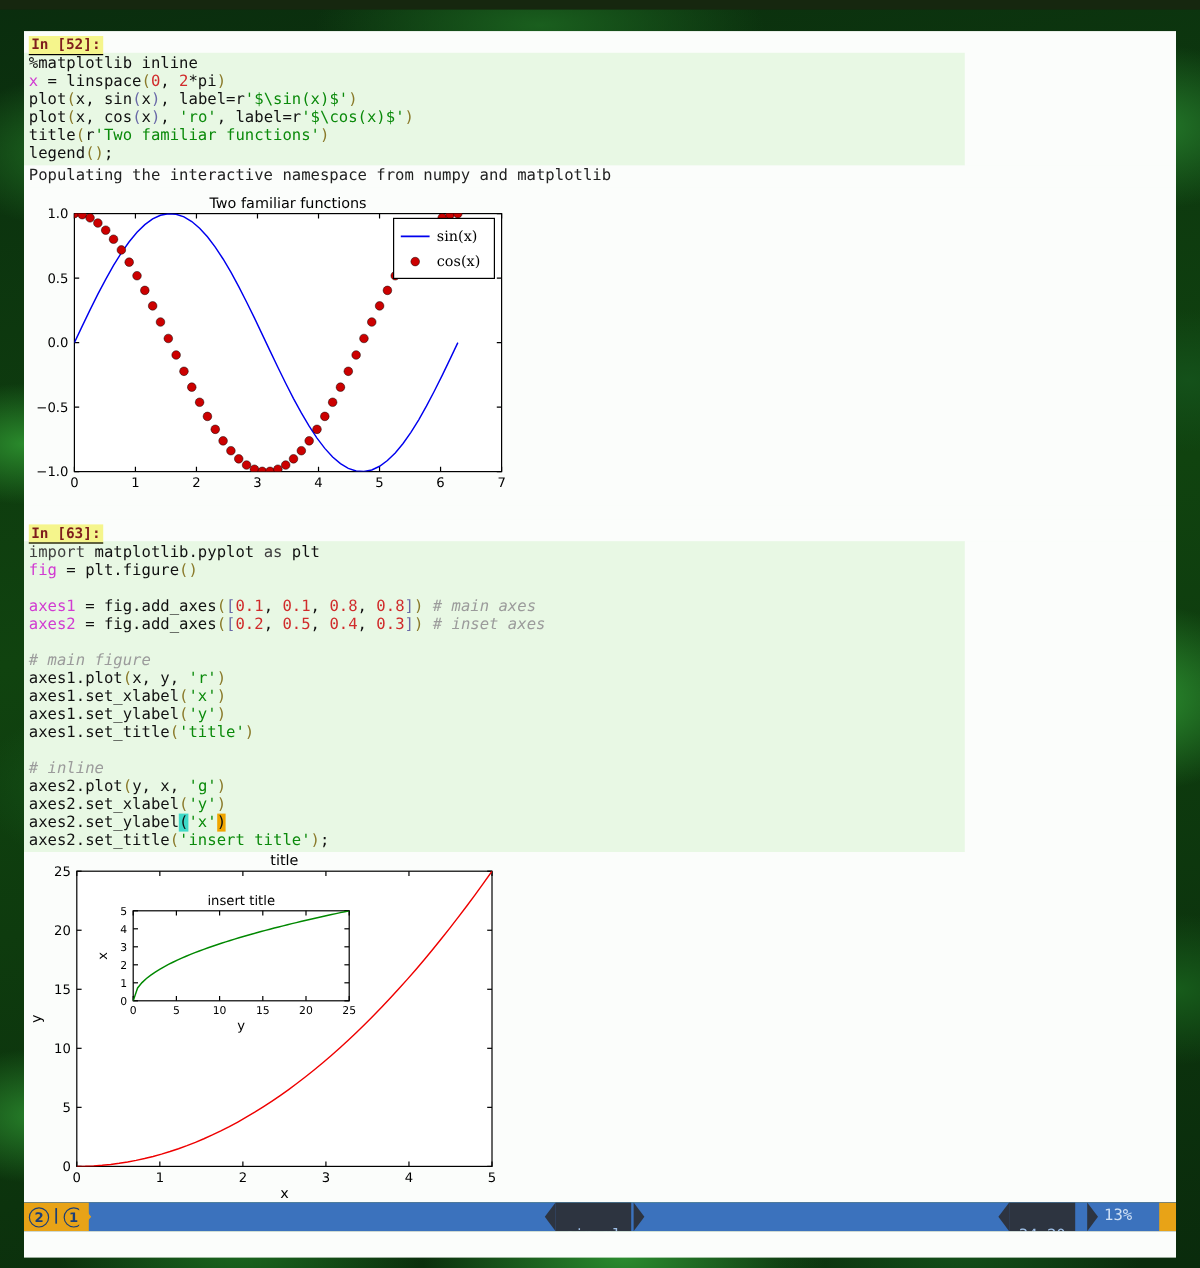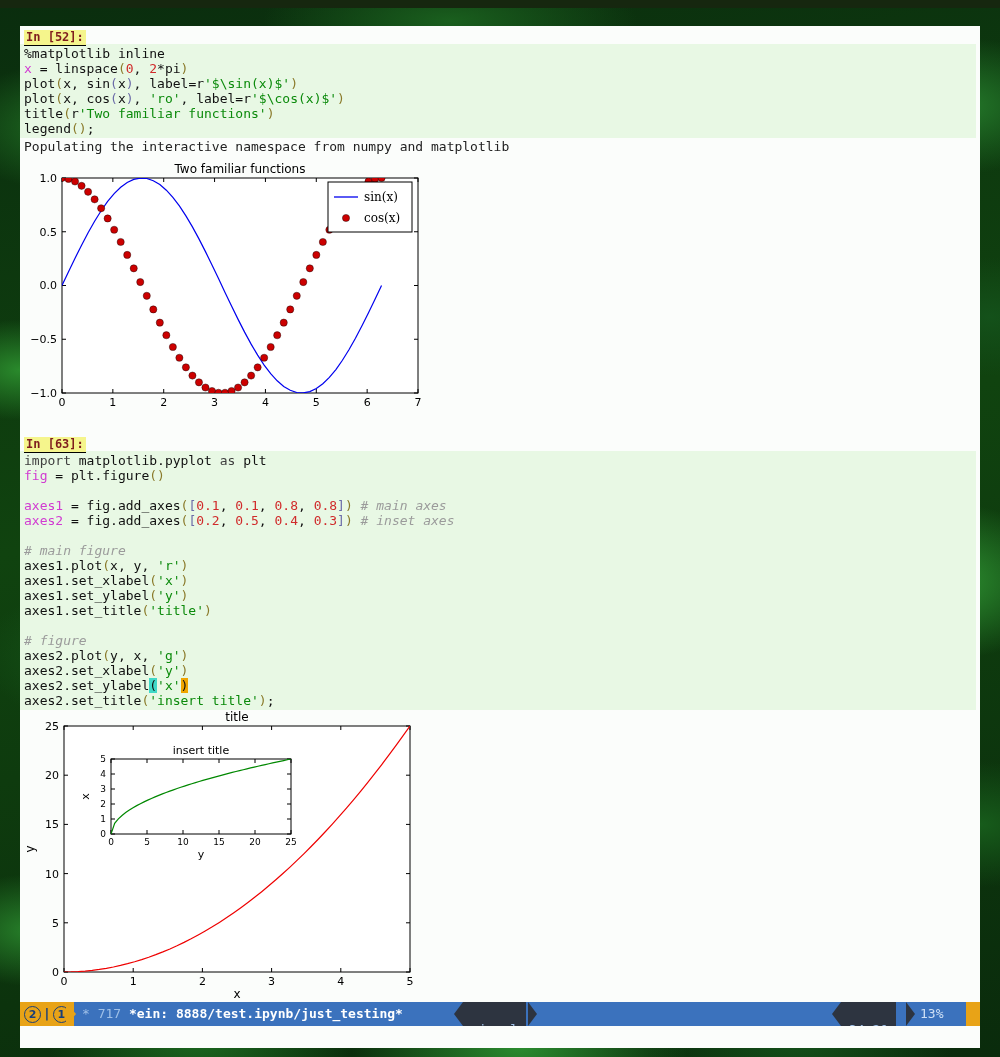--- a/index.html
+++ b/index.html
@@ -52,21 +52,21 @@
   }
   .prompt{
     display:inline-block;background:#f5f58c;color:#7f1d1d;
     font:bold 12px/15px "DejaVu Sans Mono","Liberation Mono",monospace;
     padding:0 2px;margin:3px 0 0 4px;border-bottom:1px solid #000;
   }
   .cell-code{
     background:#e8f8e4;
     font:13px/15px "DejaVu Sans Mono","Liberation Mono",monospace;
     color:#111;white-space:pre;padding:2px 0 2px 4px;
-    width:956px;box-sizing:border-box;
+    width:784px;box-sizing:border-box;
   }
   .outtext{
     font:13px/15px "DejaVu Sans Mono","Liberation Mono",monospace;
     color:#222;white-space:pre;padding:1px 0 2px 4px;background:#fbfdfb;
   }
   
   .kw{color:#404040;font-weight:normal;}
   .var{color:#d13bd1;}
   .num{color:#d02b2b;}
   .str{color:#0b8a0b;}
@@ -272,21 +272,21 @@
 <span> </span>
 <span><span class="var">axes1</span> = fig.add_axes<span class="p1">(</span><span class="p2">[</span><span class="num">0.1</span>, <span class="num">0.1</span>, <span class="num">0.8</span>, <span class="num">0.8</span><span class="p2">]</span><span class="p1">)</span> <span class="com"># main axes</span></span>
 <span><span class="var">axes2</span> = fig.add_axes<span class="p1">(</span><span class="p2">[</span><span class="num">0.2</span>, <span class="num">0.5</span>, <span class="num">0.4</span>, <span class="num">0.3</span><span class="p2">]</span><span class="p1">)</span> <span class="com"># inset axes</span></span>
 <span> </span>
 <span><span class="com"># main figure</span></span>
 <span>axes1.plot<span class="p1">(</span>x, y, <span class="str">'r'</span><span class="p1">)</span></span>
 <span>axes1.set_xlabel<span class="p1">(</span><span class="str">'x'</span><span class="p1">)</span></span>
 <span>axes1.set_ylabel<span class="p1">(</span><span class="str">'y'</span><span class="p1">)</span></span>
 <span>axes1.set_title<span class="p1">(</span><span class="str">'title'</span><span class="p1">)</span></span>
 <span> </span>
-<span><span class="com"># figure</span></span>
+<span><span class="com"># inline</span></span>
 <span>axes2.plot<span class="p1">(</span>y, x, <span class="str">'g'</span><span class="p1">)</span></span>
 <span>axes2.set_xlabel<span class="p1">(</span><span class="str">'y'</span><span class="p1">)</span></span>
 <span>axes2.set_ylabel<span class="hl-open">(</span><span class="str">'x'</span><span class="hl-close">)</span></span>
 <span>axes2.set_title<span class="p1">(</span><span class="str">'insert title'</span><span class="p1">)</span>;</span></div>
 
       <div class="figwrap">
         <svg id="fig2" width="430" height="290" viewBox="0 0 430 290">
             <defs>
               <clipPath id="clip2">
                 <rect x="44" y="16" width="346" height="246"></rect>
@@ -388,25 +388,20 @@
   </div>
 
   <div id="modeline">
     <div class="ml-left" style="width:46px;">
       <span class="circnum">2</span>
         <span class="ml-sep">|</span>
         <span class="circnum">1</span>
     </div>
     <div class="arrow-r" style="left:46px;"></div>
 
-    <div class="ml-buf" style="left:62px;">
-      <span class="ml-star">*</span>
-      <span class="ml-num">717</span>
-      <span class="ml-name">*ein: 8888/test.ipynb/just_testing*</span>
-    </div>
 
     <div class="chip-arrow-left" style="left:434px;"></div>
     <div class="chip-dark" style="left:443px;">
       <span>ein:ml</span>
     </div>
     <div class="chip-arrow-right" style="left:508px;"></div>
 
     <div class="chip-arrow-left" style="left:812px;"></div>
     <div class="chip-dark" style="left:821px;">
       <span>34:20</span>

